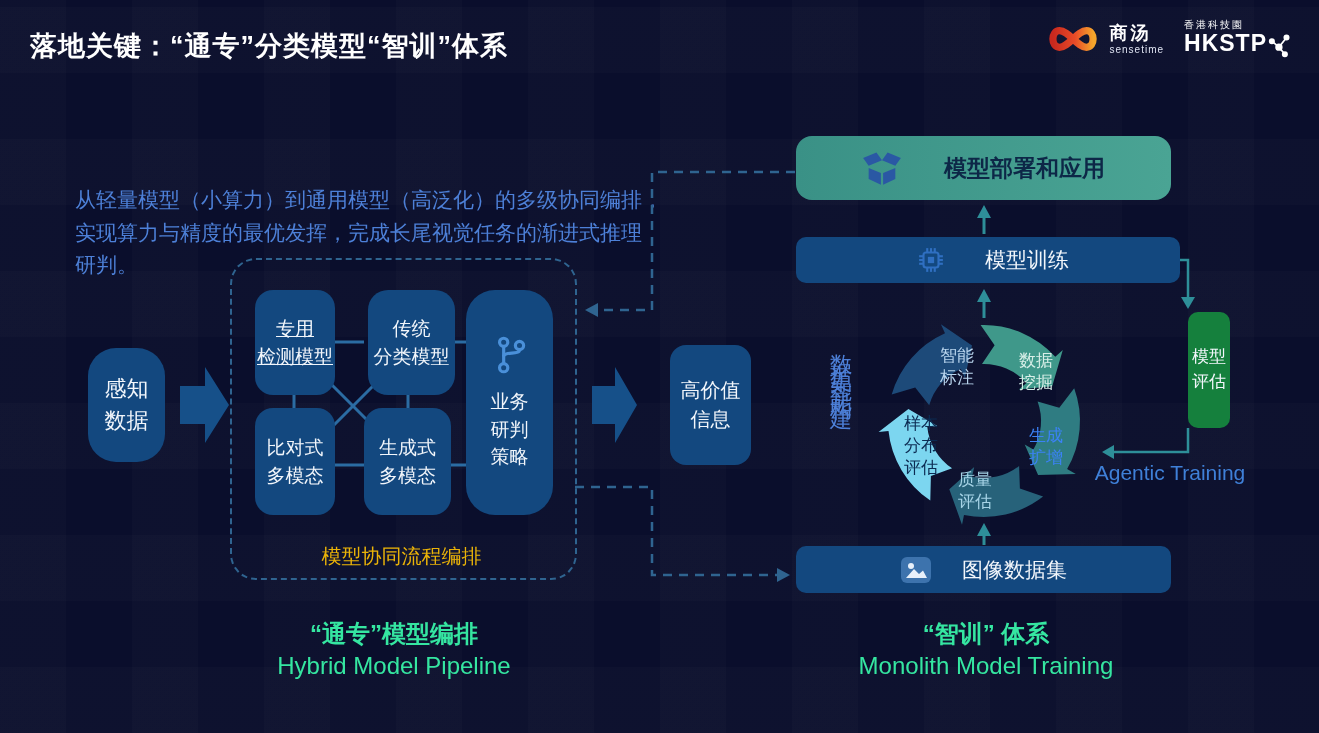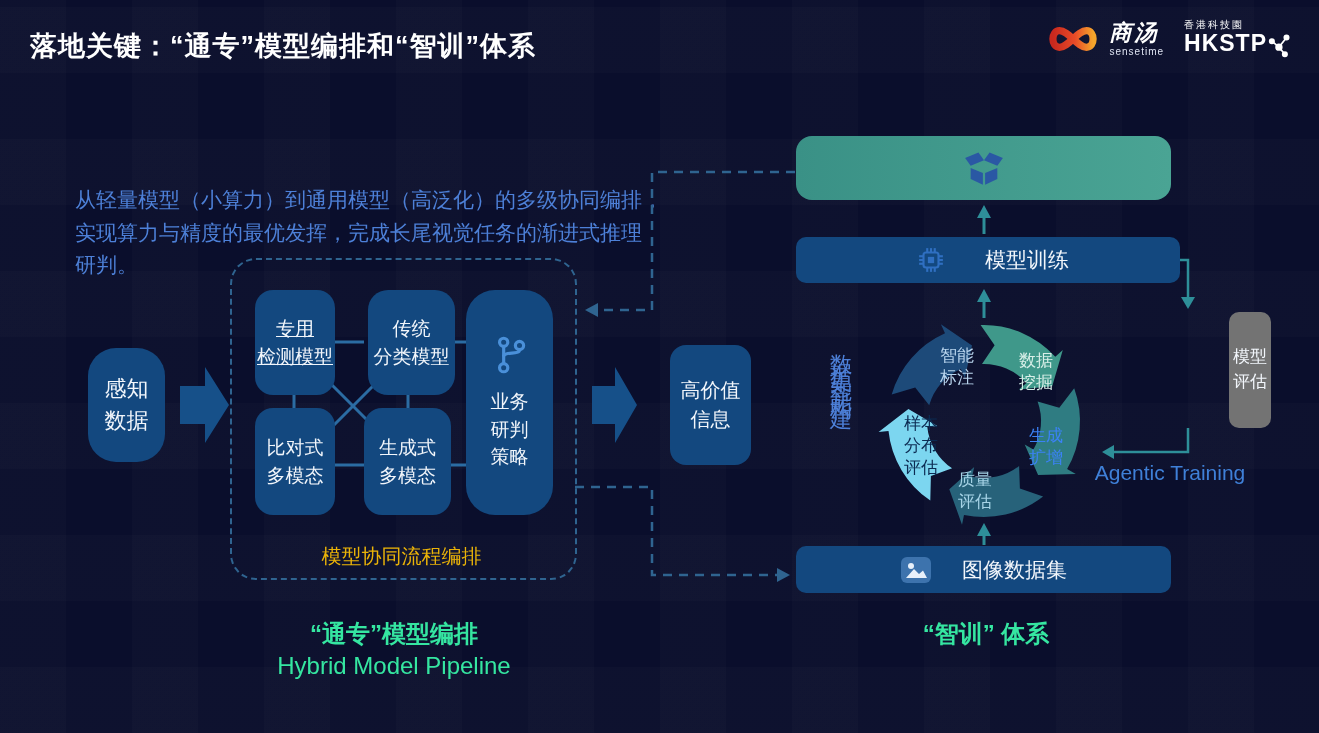--- a/index.html
+++ b/index.html
@@ -10,21 +10,21 @@
     background-image:
       repeating-linear-gradient(0deg, rgba(255,255,255,0.016) 0 66px, rgba(0,0,0,0) 66px 132px),
       repeating-linear-gradient(90deg, rgba(255,255,255,0.016) 0 66px, rgba(0,0,0,0) 66px 132px);
   }
   .abs{position:absolute;}
   
   .title{left:30px;top:28px;color:#ffffff;font-size:27px;font-weight:700;letter-spacing:1px;}
   .logos{right:26px;top:20px;display:flex;align-items:center;gap:20px;}
   .st-block{display:flex;align-items:center;gap:8px;}
   .st-text{display:flex;flex-direction:column;line-height:1;}
-  .st-cn{color:#ffffff;font-size:22px;font-weight:700;letter-spacing:3px;font-style:italic;}
+  .st-cn{color:#ffffff;font-size:18px;font-weight:700;letter-spacing:3px;}
   .st-en{color:#dfe4f2;font-size:10px;letter-spacing:1px;margin-top:3px;}
   .hk-block{display:flex;flex-direction:column;line-height:1;}
   .hk-cn{color:#ffffff;font-size:10px;letter-spacing:2px;margin-bottom:2px;}
   .hk-row{display:flex;align-items:flex-start;}
   .hk-en{color:#ffffff;font-size:23px;font-weight:800;letter-spacing:1px;}
   
   .intro{left:75px;top:184px;width:600px;color:#4d80d8;font-size:21px;line-height:1.55;white-space:pre-line;}
   
   .box{position:absolute;background:#13487f;color:#f2f6fb;display:flex;align-items:center;justify-content:center;
        text-align:center;white-space:pre-line;line-height:1.45;}
@@ -38,38 +38,38 @@
   .dashed-container{left:230px;top:258px;width:343px;height:318px;border:2px dashed #2f6490;border-radius:26px;}
   .container-label{left:230px;top:543px;width:343px;text-align:center;color:#eab308;font-size:20px;}
   
   .bar{position:absolute;display:flex;align-items:center;justify-content:center;}
   .bar-deploy{left:796px;top:136px;width:375px;height:64px;border-radius:16px;
       background:linear-gradient(90deg,#3a9186,#4aa494);color:#0d2747;font-size:23px;font-weight:600;gap:42px;}
   .bar-train{left:796px;top:237px;width:375px;height:46px;border-radius:10px;background:#13487f;
       color:#f2f6fb;font-size:21px;gap:39px;padding-left:9px;}
   .bar-dataset{left:796px;top:546px;width:375px;height:47px;border-radius:10px;background:#13487f;
       color:#f2f6fb;font-size:21px;gap:30px;}
-  .box-evaluate{left:1229px;top:312px;width:42px;height:116px;border-radius:10px;font-size:17px;background:#737373;}
+  .box-evaluate{left:1188px;top:312px;width:42px;height:116px;border-radius:10px;font-size:17px;background:#15803d;}
   .agentic{left:1085px;top:461px;width:170px;text-align:center;color:#3f80d8;font-size:21px;}
   .vertical-label{left:826px;top:336px;height:200px;color:#4d80d8;font-size:22px;
       writing-mode:vertical-rl;text-orientation:upright;letter-spacing:9px;}
   .cyc-label{position:absolute;transform:translate(-50%,-50%);font-size:17px;line-height:1.3;
       text-align:center;white-space:pre-line;font-weight:500;}
   
   .caption{position:absolute;width:380px;text-align:center;color:#35e6a1;line-height:1.2;}
   .caption-left{left:204px;top:620px;}
   .caption-right{left:796px;top:620px;}
   .caption .cn{font-size:24px;font-weight:700;}
   .caption .en{font-size:24px;margin-top:3px;}
   svg.layer{position:absolute;left:0;top:0;pointer-events:none;}
 </style>
 </head>
 <body>
 
-<div class="abs title">落地关键：“通专”模型编排和“智训”体系</div>
+<div class="abs title">落地关键：“通专”分类模型“智训”体系</div>
 
 <div class="abs logos">
   <div class="st-block">
     <svg width="56" height="38" viewBox="0 0 54 36">
       <defs>
         <linearGradient id="lg1" x1="0" y1="0" x2="1" y2="0">
           <stop offset="0" stop-color="#c8281e"></stop>
             <stop offset="0.55" stop-color="#e84b28"></stop>
             <stop offset="1" stop-color="#f5a52b"></stop>
         </linearGradient>
@@ -193,20 +193,21 @@
 
 <div class="bar bar-deploy">
   <svg width="40" height="38" viewBox="0 0 36 34">
     <g fill="#2a58a4">
       <path d="M18 10 L6 15 L1 8 L13 3 Z"></path>
       <path d="M18 10 L30 15 L35 8 L23 3 Z"></path>
       <path d="M6 17 L17 21.5 L17 32 L6 27 Z"></path>
       <path d="M30 17 L19 21.5 L19 32 L30 27 Z"></path>
     </g>
   </svg>
+  <span>模型部署和应用</span>
 </div>
 
 <div class="bar bar-train">
   <svg width="30" height="30" viewBox="0 0 24 24">
     <g stroke="#2f6fc1" stroke-width="1.7" fill="none">
       <rect x="6" y="6" width="12" height="12" rx="2"></rect>
       <rect x="9.5" y="9.5" width="5" height="5" fill="#2f6fc1" stroke="none"></rect>
       <line x1="9" y1="6" x2="9" y2="2.5"></line>
         <line x1="12" y1="6" x2="12" y2="2.5"></line>
         <line x1="15" y1="6" x2="15" y2="2.5"></line>
@@ -245,13 +246,14 @@
   <svg width="32" height="28" viewBox="0 0 32 28">
     <rect x="1" y="1" width="30" height="26" rx="6" fill="#3d73ad"></rect>
     <circle cx="11" cy="10" r="3" fill="#e8f0fa"></circle>
     <path d="M6 22 L14 13 L19 18 L23 14.5 L27 22 Z" fill="#e8f0fa"></path>
   </svg>
   <span>图像数据集</span>
 </div>
 
 <div class="caption caption-right">
   <div class="cn">“智训” 体系</div>
+  <div class="en">Monolith Model Training</div>
 </div>
 
 </body></html>

